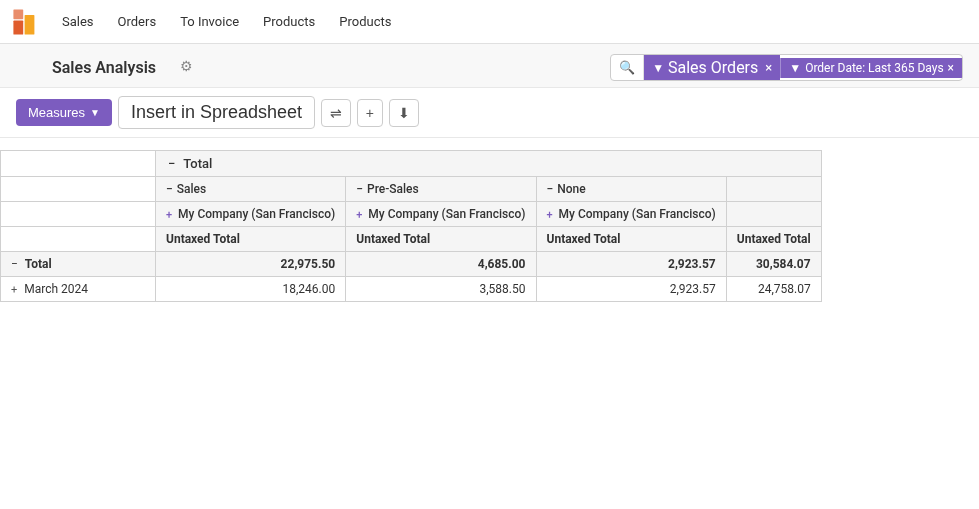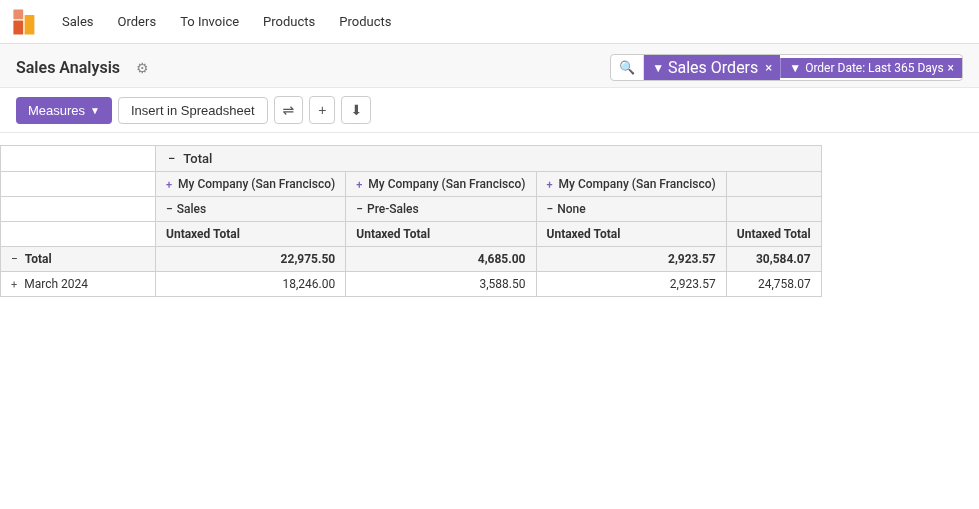--- a/index.html
+++ b/index.html
@@ -20,21 +20,21 @@
       font-size: 13px; color: #333; white-space: nowrap;
     }
 
     
     .page-header {
       display: flex; align-items: center; justify-content: space-between;
       padding: 10px 16px 6px 16px;
       border-bottom: 1px solid #e8e8e8;
       background: #f8f8f8;
     }
-    .page-title-area { display: flex; align-items: center; gap: 16px; }
+    .page-title-area { display: flex; align-items: flex-start; gap: 24px; margin-left: 36px; }
     .page-title { font-size: 16px; font-weight: 600; color: #333; }
     .gear-icon { color: #888; font-size: 14px; cursor: pointer; }
 
     .search-area { display: flex; align-items: center; gap: 6px; }
     .search-bar {
       display: flex; align-items: center;
       border: 1px solid #ccc; border-radius: 4px;
       background: #fff; overflow: hidden;
     }
     .search-icon-btn {
@@ -63,21 +63,21 @@
     .btn-measures {
       display: flex; align-items: center; gap: 5px;
       background: #7c5cbf; color: #fff;
       border: none; padding: 6px 12px; border-radius: 4px;
       cursor: pointer; font-size: 13px; font-weight: 500; justify-content: center;
     }
     .btn-measures .arrow { font-size: 10px; }
     .btn-secondary {
       background: #fff; color: #333;
       border: 1px solid #ccc; padding: 5px 12px; border-radius: 4px;
-      cursor: pointer; font-size: 13px;
+      cursor: pointer; font-size: 18px;
     }
     .btn-icon {
       background: #fff; color: #555;
       border: 1px solid #ccc; padding: 5px 8px; border-radius: 4px;
       cursor: pointer; font-size: 14px;
     }
 
     
     .table-container {
       padding: 12px 0 0 0;
@@ -175,44 +175,44 @@
         <th class="col-row-header"></th>
         <th colspan="4" class="th-total">
           <span style="margin-right:5px;">−</span>
           <span>Total</span>
         </th>
       </tr>
 
       <tr>
         <th class="col-row-header"></th>
         <th class="section-header">
+          <span style="margin-right:4px;">−</span>Sales
+        </th>
+        <th class="section-header">
+          <span style="margin-right:4px;">−</span>Pre-Sales
+        </th>
+        <th class="section-header">
+          <span style="margin-right:4px;">−</span>None
+        </th>
+        <th class="section-header"></th>
+      </tr>
+
+      <tr>
+        <th class="col-row-header"></th>
+        <th class="section-header">
           <span style="color:#7c5cbf;font-size:11px;margin-right:3px;">+</span>
           <span>My Company (San Francisco)</span>
         </th>
         <th class="section-header">
           <span style="color:#7c5cbf;font-size:11px;margin-right:3px;">+</span>
           <span>My Company (San Francisco)</span>
         </th>
         <th class="section-header">
           <span style="color:#7c5cbf;font-size:11px;margin-right:3px;">+</span>
           <span>My Company (San Francisco)</span>
-        </th>
-        <th class="section-header"></th>
-      </tr>
-
-      <tr>
-        <th class="col-row-header"></th>
-        <th class="section-header">
-          <span style="margin-right:4px;">−</span>Sales
-        </th>
-        <th class="section-header">
-          <span style="margin-right:4px;">−</span>Pre-Sales
-        </th>
-        <th class="section-header">
-          <span style="margin-right:4px;">−</span>None
         </th>
         <th class="section-header"></th>
       </tr>
 
       <tr>
         <th class="col-row-header"></th>
         <th>Untaxed Total</th>
         <th>Untaxed Total</th>
         <th>Untaxed Total</th>
         <th>Untaxed Total</th>

